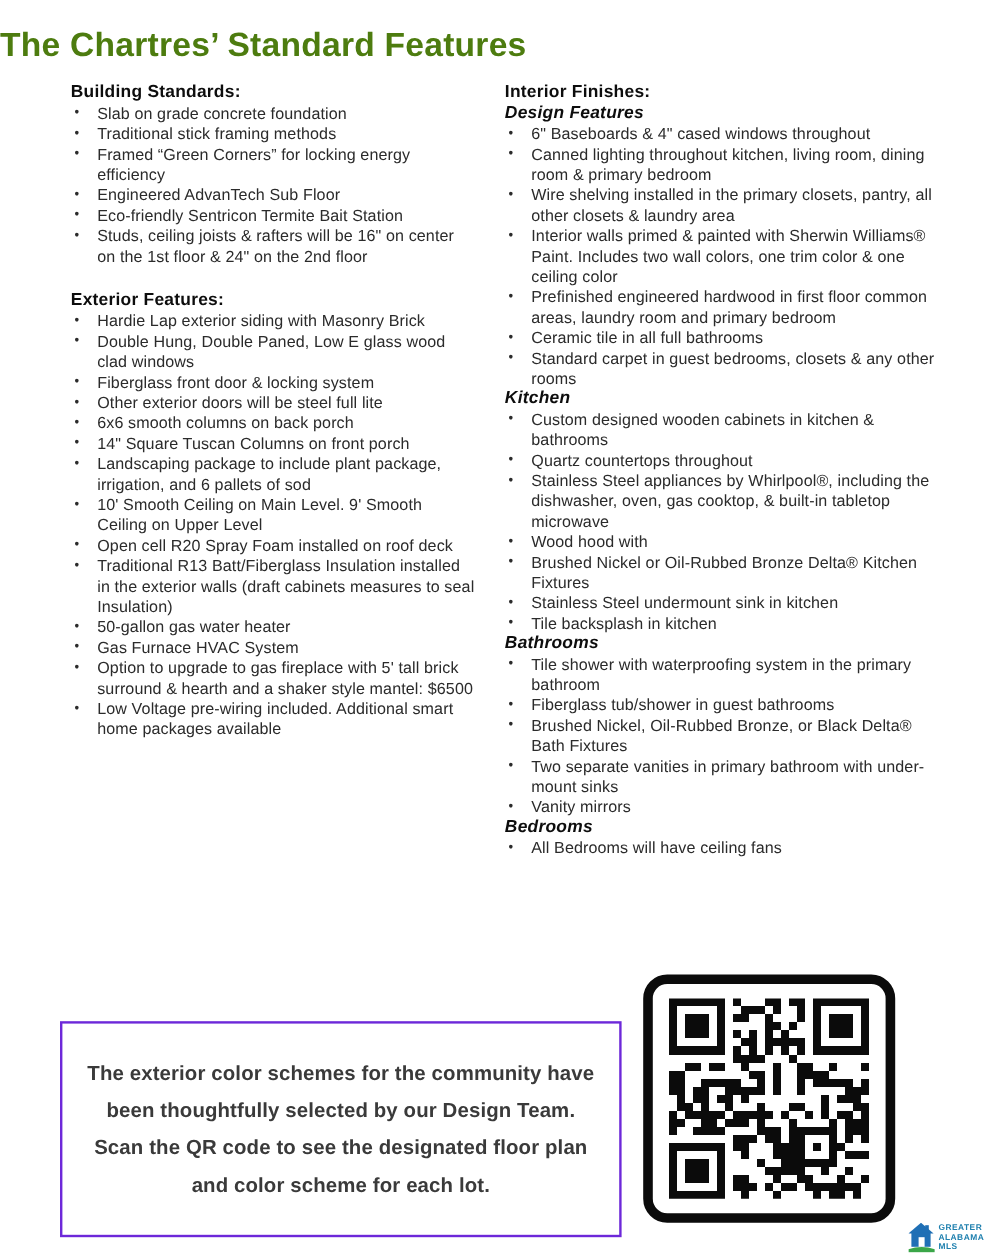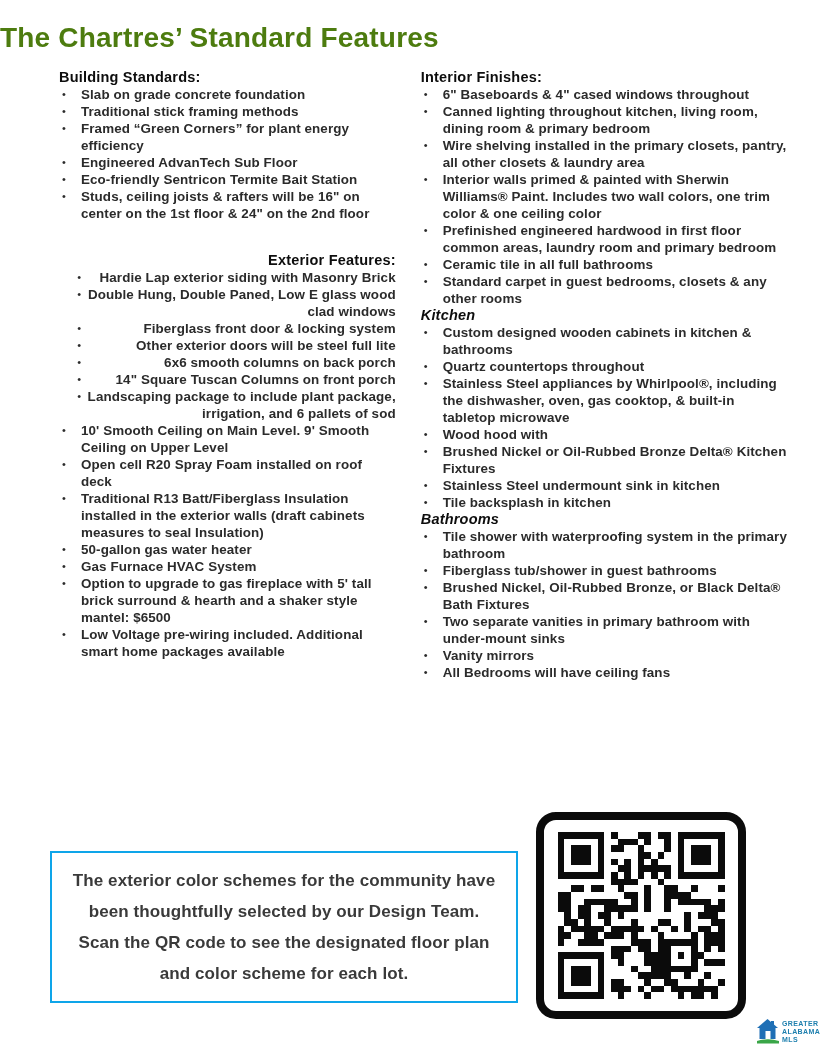--- a/index.html
+++ b/index.html
@@ -12,28 +12,28 @@
     font-size:28px;font-weight:bold;color:#4d7c0f;letter-spacing:.2px;
   }
   .columns{position:absolute;top:69px;left:59px;width:730px;display:flex;gap:11px;}
   .col{box-sizing:border-box;}
   .col-left{width:352px;margin-right:14px;}
   .col-right{width:385px;}
   .section-heading{
     font-size:14.5px;font-weight:bold;color:#0d0d0d;line-height:17px;letter-spacing:.2px;
   }
   .section-heading.bi{font-style:italic;}
-  .col-left .section:nth-of-type(2){margin-top:30px;text-align:right;}
+  .col-left .section:nth-of-type(2){margin-top:20px;}
   .feature-list{margin:0;padding:0;list-style:none;}
   .feature-item{display:flex;font-size:13.4px;line-height:17px;color:#2b2b2b;}
   .feature-item .bullet{flex:0 0 19px;padding-left:3px;font-size:11px;line-height:17px;}
-  .feature-item .item-text{flex:1;letter-spacing:.1px;font-weight:bold;}
+  .feature-item .item-text{flex:1;letter-spacing:.1px;}
   .notice-box{
-    position:absolute;left:50px;top:851px;width:468px;height:152px;
-    border:2px solid #0ea5e9;background:#fff;box-sizing:border-box;
+    position:absolute;left:50px;top:851px;width:468px;height:180px;
+    border:2px solid #6d28d9;background:#fff;box-sizing:border-box;
     display:flex;align-items:center;justify-content:center;
   }
   .notice-text{
     padding:4px 14px;font-size:17px;line-height:31px;text-align:center;
     color:#3a3a3a;font-weight:bold;letter-spacing:.1px;
   }
   .qr-wrap{
     position:absolute;left:536px;top:812px;width:210px;height:207px;
     box-sizing:border-box;border:8px solid #0b0b0b;border-radius:20px;
     background:#fff;padding:12px;
@@ -58,21 +58,21 @@
             <li class="feature-item">
               <span class="bullet">•</span>
               <span class="item-text">Slab on grade concrete foundation</span>
             </li>
             <li class="feature-item">
               <span class="bullet">•</span>
               <span class="item-text">Traditional stick framing methods</span>
             </li>
             <li class="feature-item">
               <span class="bullet">•</span>
-              <span class="item-text">Framed “Green Corners” for plant energy efficiency</span>
+              <span class="item-text">Framed “Green Corners” for locking energy efficiency</span>
             </li>
             <li class="feature-item">
               <span class="bullet">•</span>
               <span class="item-text">Engineered AdvanTech Sub Floor</span>
             </li>
             <li class="feature-item">
               <span class="bullet">•</span>
               <span class="item-text">Eco-friendly Sentricon Termite Bait Station</span>
             </li>
             <li class="feature-item">
@@ -145,20 +145,21 @@
               <span class="item-text">Low Voltage pre-wiring included. Additional smart home packages available</span>
             </li>
           </ul>
         </div>
       </div>
     <div class="col col-right" id="col-right">
         <div class="section">
           <div class="section-heading">Interior Finishes:</div>
         </div>
         <div class="section">
+          <div class="section-heading bi">Design Features</div>
           <ul class="feature-list">
             <li class="feature-item">
               <span class="bullet">•</span>
               <span class="item-text">6" Baseboards &amp; 4" cased windows throughout</span>
             </li>
             <li class="feature-item">
               <span class="bullet">•</span>
               <span class="item-text">Canned lighting throughout kitchen, living room, dining room &amp; primary bedroom</span>
             </li>
             <li class="feature-item">
@@ -239,20 +240,21 @@
               <span class="bullet">•</span>
               <span class="item-text">Two separate vanities in primary bathroom with under-mount sinks</span>
             </li>
             <li class="feature-item">
               <span class="bullet">•</span>
               <span class="item-text">Vanity mirrors</span>
             </li>
           </ul>
         </div>
         <div class="section">
+          <div class="section-heading bi">Bedrooms</div>
           <ul class="feature-list">
             <li class="feature-item">
               <span class="bullet">•</span>
               <span class="item-text">All Bedrooms will have ceiling fans</span>
             </li>
           </ul>
         </div>
       </div>
   </div>
 

